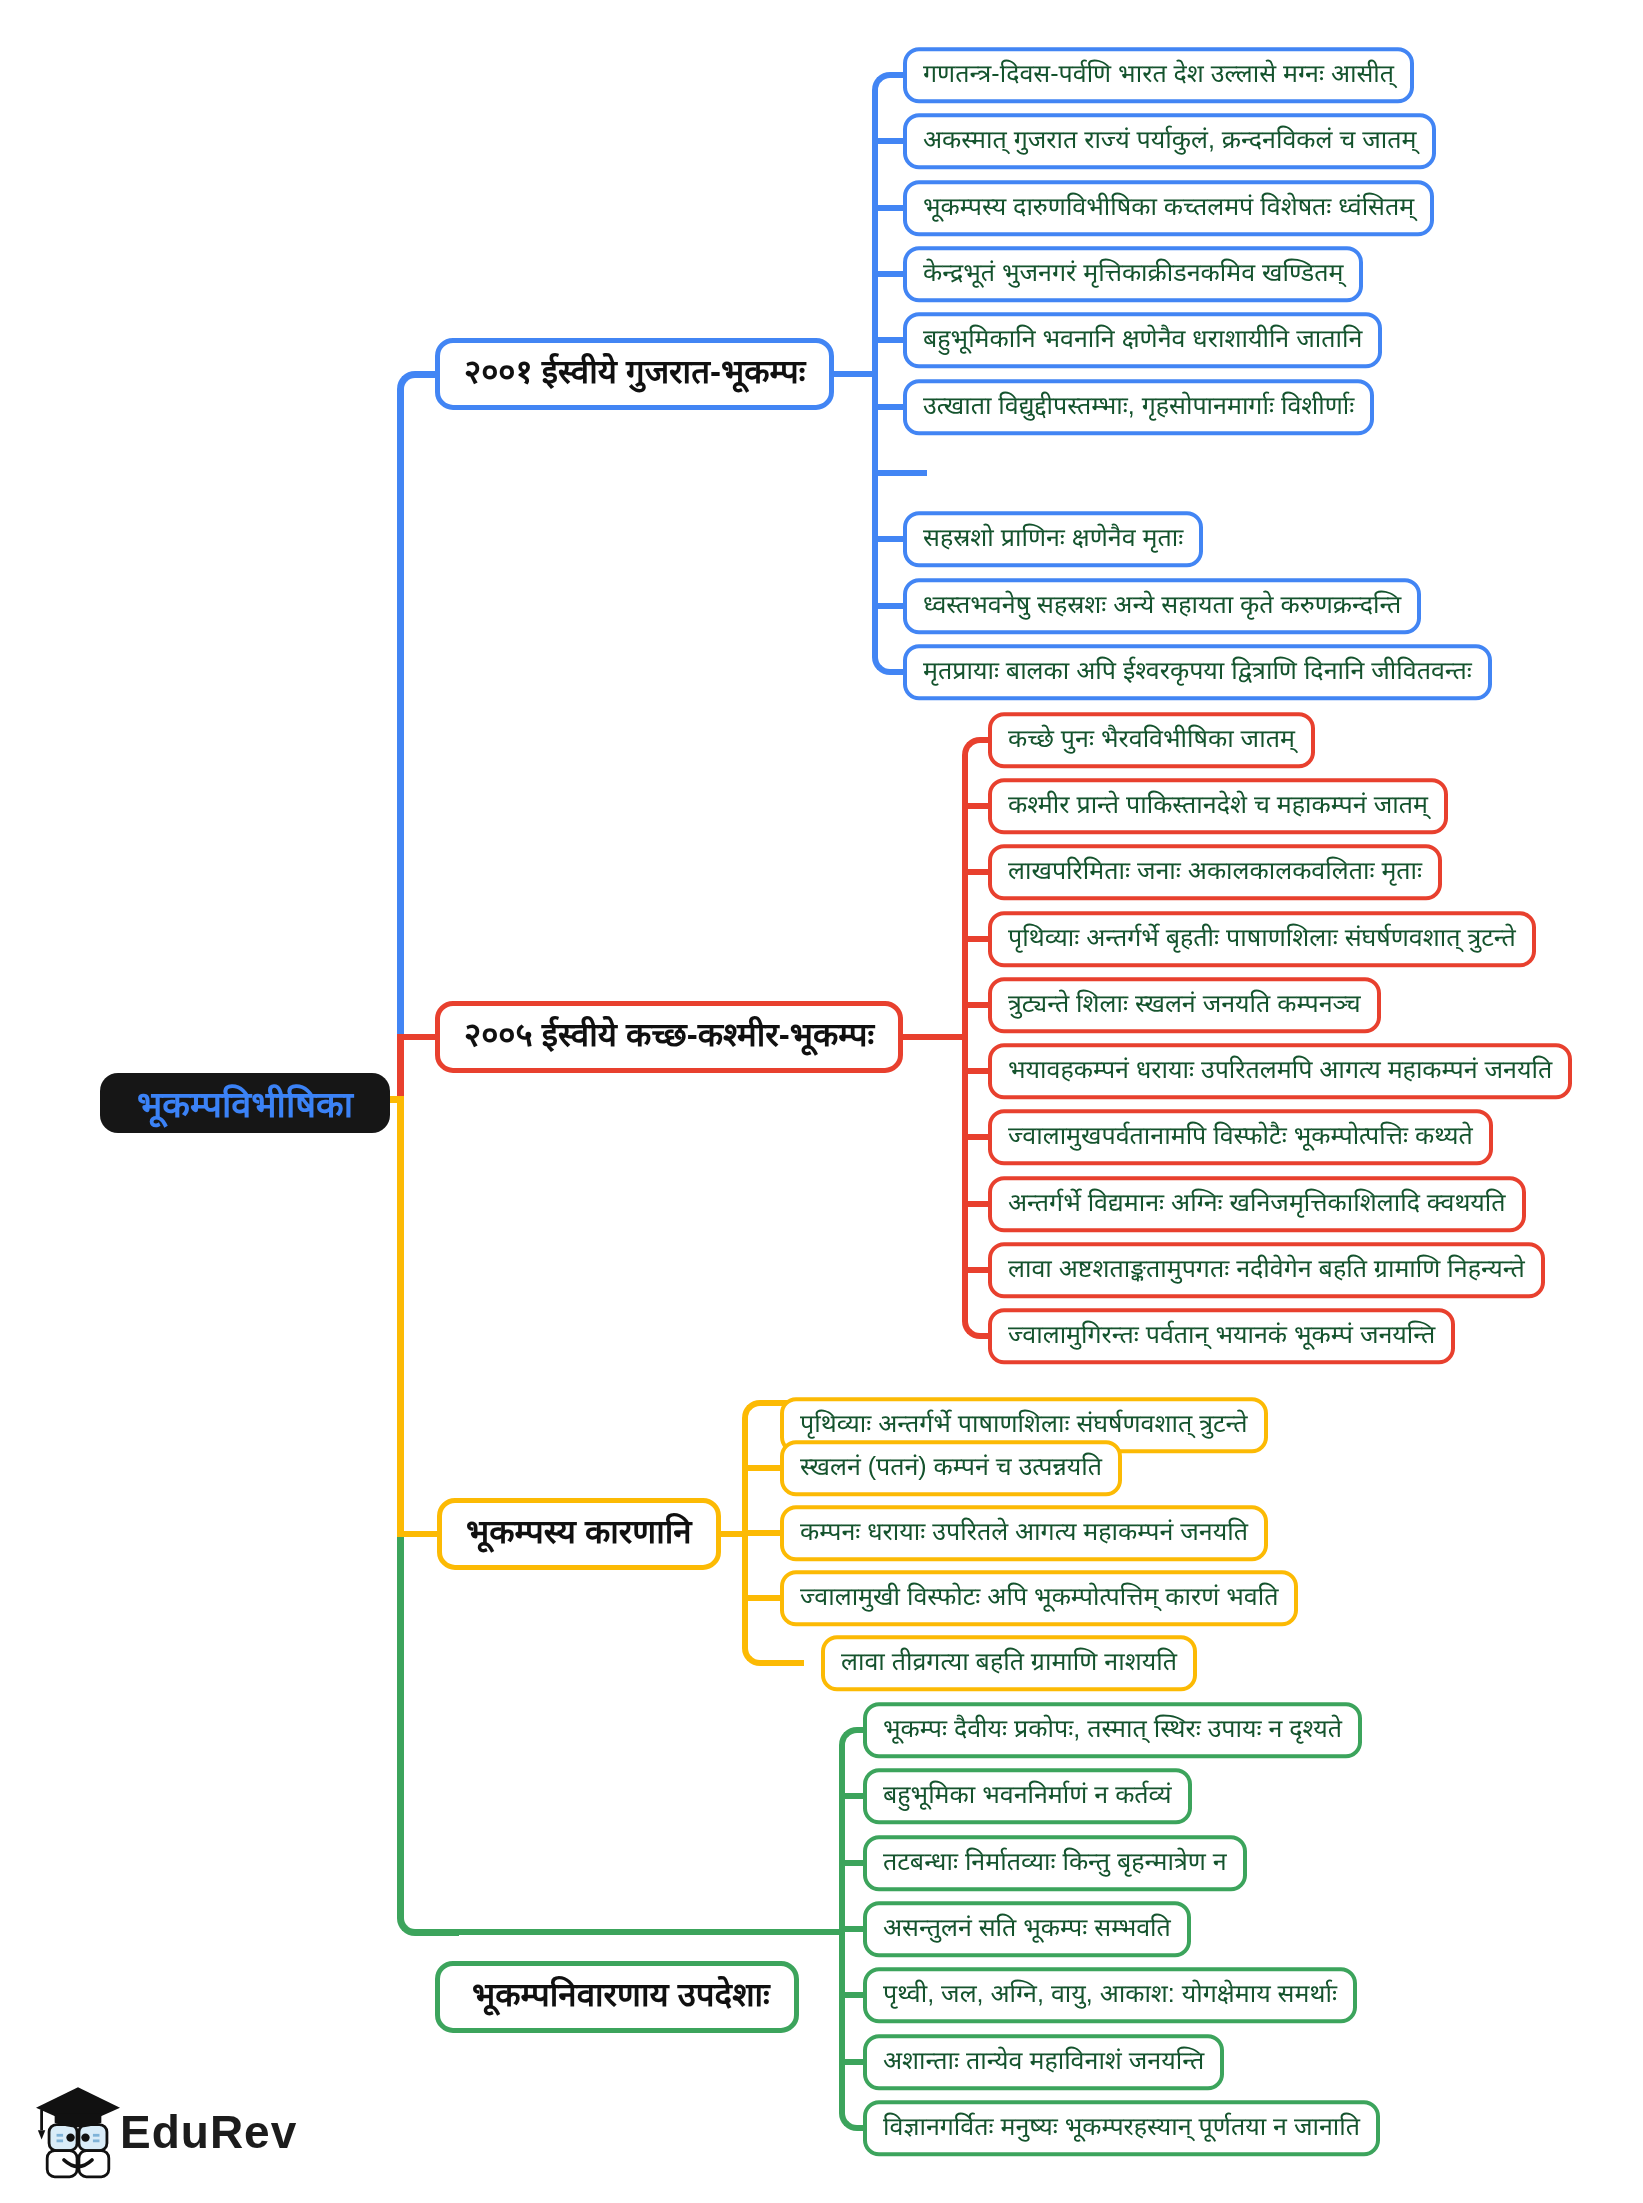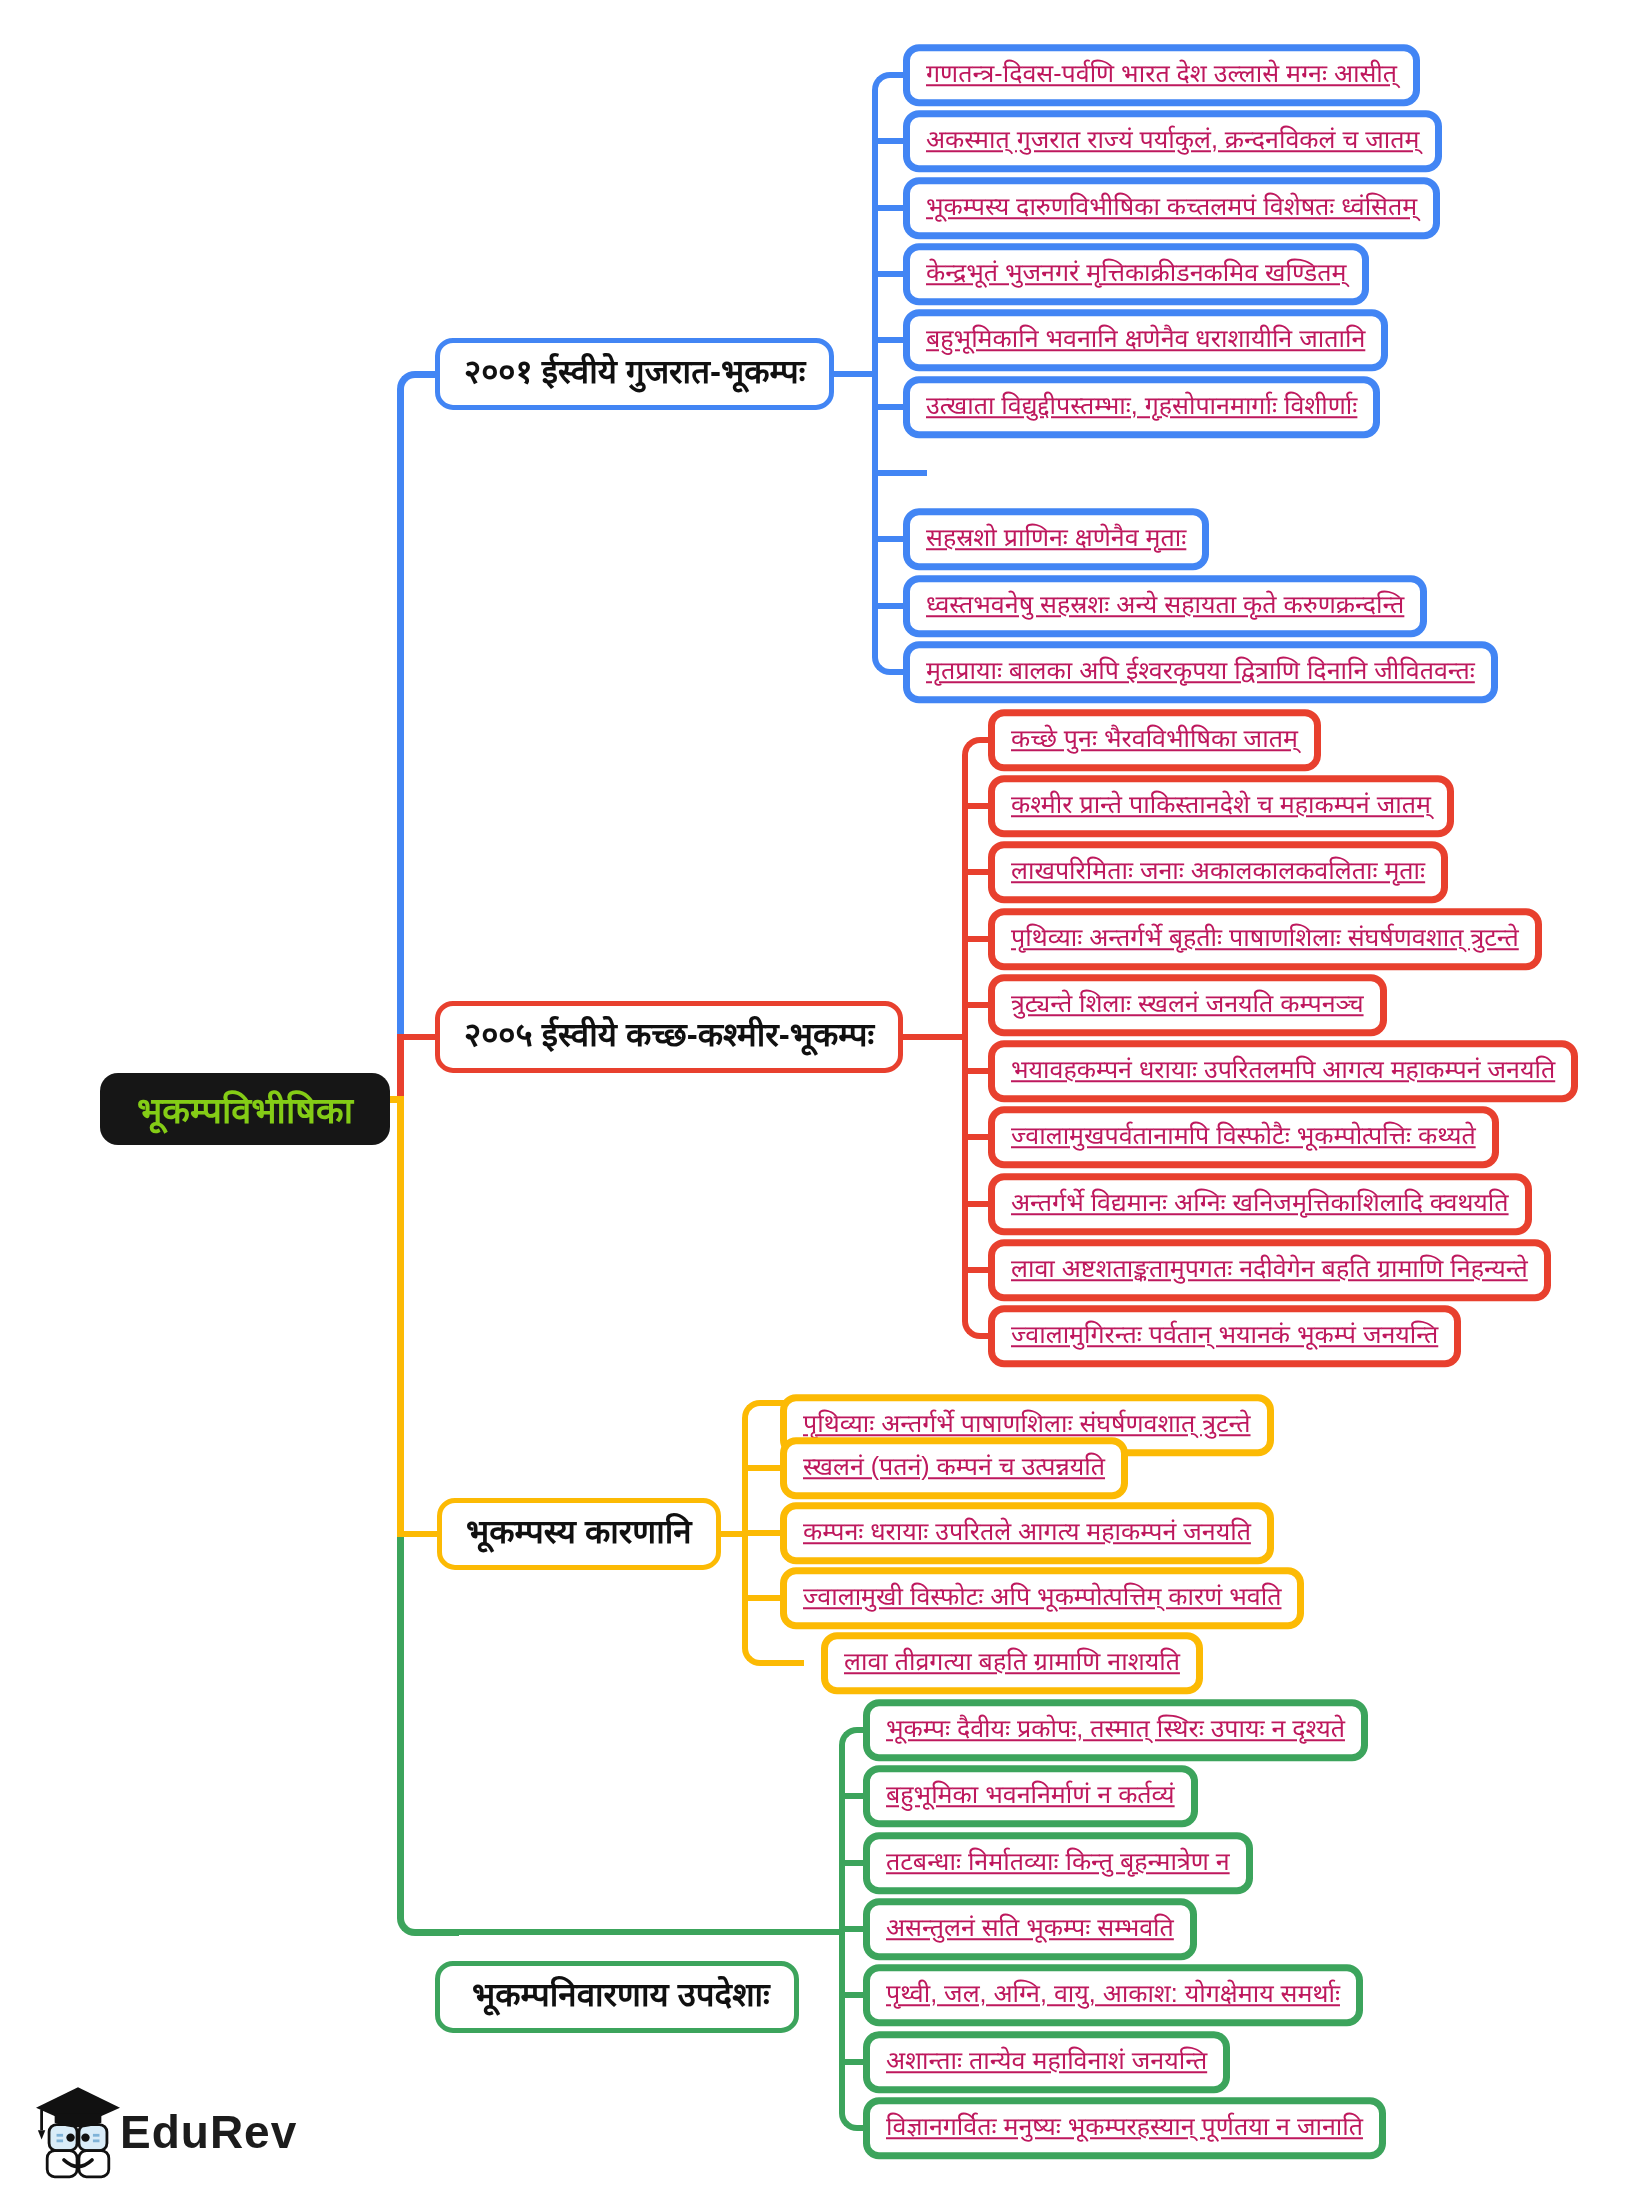--- a/index.html
+++ b/index.html
@@ -7,23 +7,23 @@
     position:relative;
     width:1643px;height:2203px;
     background:#ffffff;
     font-family:"Liberation Sans","DejaVu Sans",sans-serif;
     overflow:hidden;
   }
   .line{position:absolute;z-index:0;}
   .elbow{position:absolute;z-index:0;background:transparent;box-sizing:border-box;}
   .leaf{
     position:absolute;transform:translateY(-50%);
-    background:#ffffff;border:7px solid #84cc16;border-radius:16px;
-    padding:6px 16px 9px;font-size:25px;line-height:1.3;color:#be185d;
-    white-space:nowrap;z-index:2;font-weight:500;text-decoration:underline;
+    background:#ffffff;border:4px solid #84cc16;border-radius:16px;
+    padding:6px 16px 9px;font-size:25px;line-height:1.3;color:#14532d;
+    white-space:nowrap;z-index:2;font-weight:500;
   }
   .blabel{
     position:absolute;transform:translateY(-50%);
     background:#ffffff;border:5px solid #000;border-radius:18px;
     padding:8px 24px 13px;font-size:33px;line-height:1.25;color:#101010;
     white-space:nowrap;z-index:2;font-weight:600;
   }
   .rootnode{
     position:absolute;display:flex;align-items:center;justify-content:center;
     background:#161616;color:#ffffff;border-radius:18px;
@@ -34,21 +34,21 @@
     position:absolute;left:36px;top:2084px;
     display:flex;align-items:center;gap:0;z-index:2;
   }
   #logo .txt{font-size:46px;font-weight:700;color:#1c1c1c;letter-spacing:1px;}
 </style>
 </head>
 <body>
 
 <div id="canvas">
 
-  <div class="rootnode" id="rootnode" style="left: 100px; top: 1073px; min-width: 270px; height: 72px; background: rgb(22, 22, 22); color: #84cc16;">भूकम्पविभीषिका</div>
+  <div class="rootnode" id="rootnode" style="left: 100px; top: 1073px; min-width: 270px; height: 60px; background: rgb(22, 22, 22); color: #3b82f6;">भूकम्पविभीषिका</div>
 
   <div id="logo">
     <svg width="84" height="96" viewBox="0 0 90 100">
 
       <g>
         <rect x="14" y="42" width="30" height="28" rx="8" fill="#d9ecf8" stroke="#111" stroke-width="3"></rect>
         <rect x="46" y="42" width="30" height="28" rx="8" fill="#d9ecf8" stroke="#111" stroke-width="3"></rect>
         <rect x="12" y="70" width="32" height="28" rx="8" fill="#ffffff" stroke="#111" stroke-width="3"></rect>
         <rect x="46" y="70" width="32" height="28" rx="8" fill="#ffffff" stroke="#111" stroke-width="3"></rect>
         <circle cx="37" cy="56" r="4.5" fill="#111"></circle>

